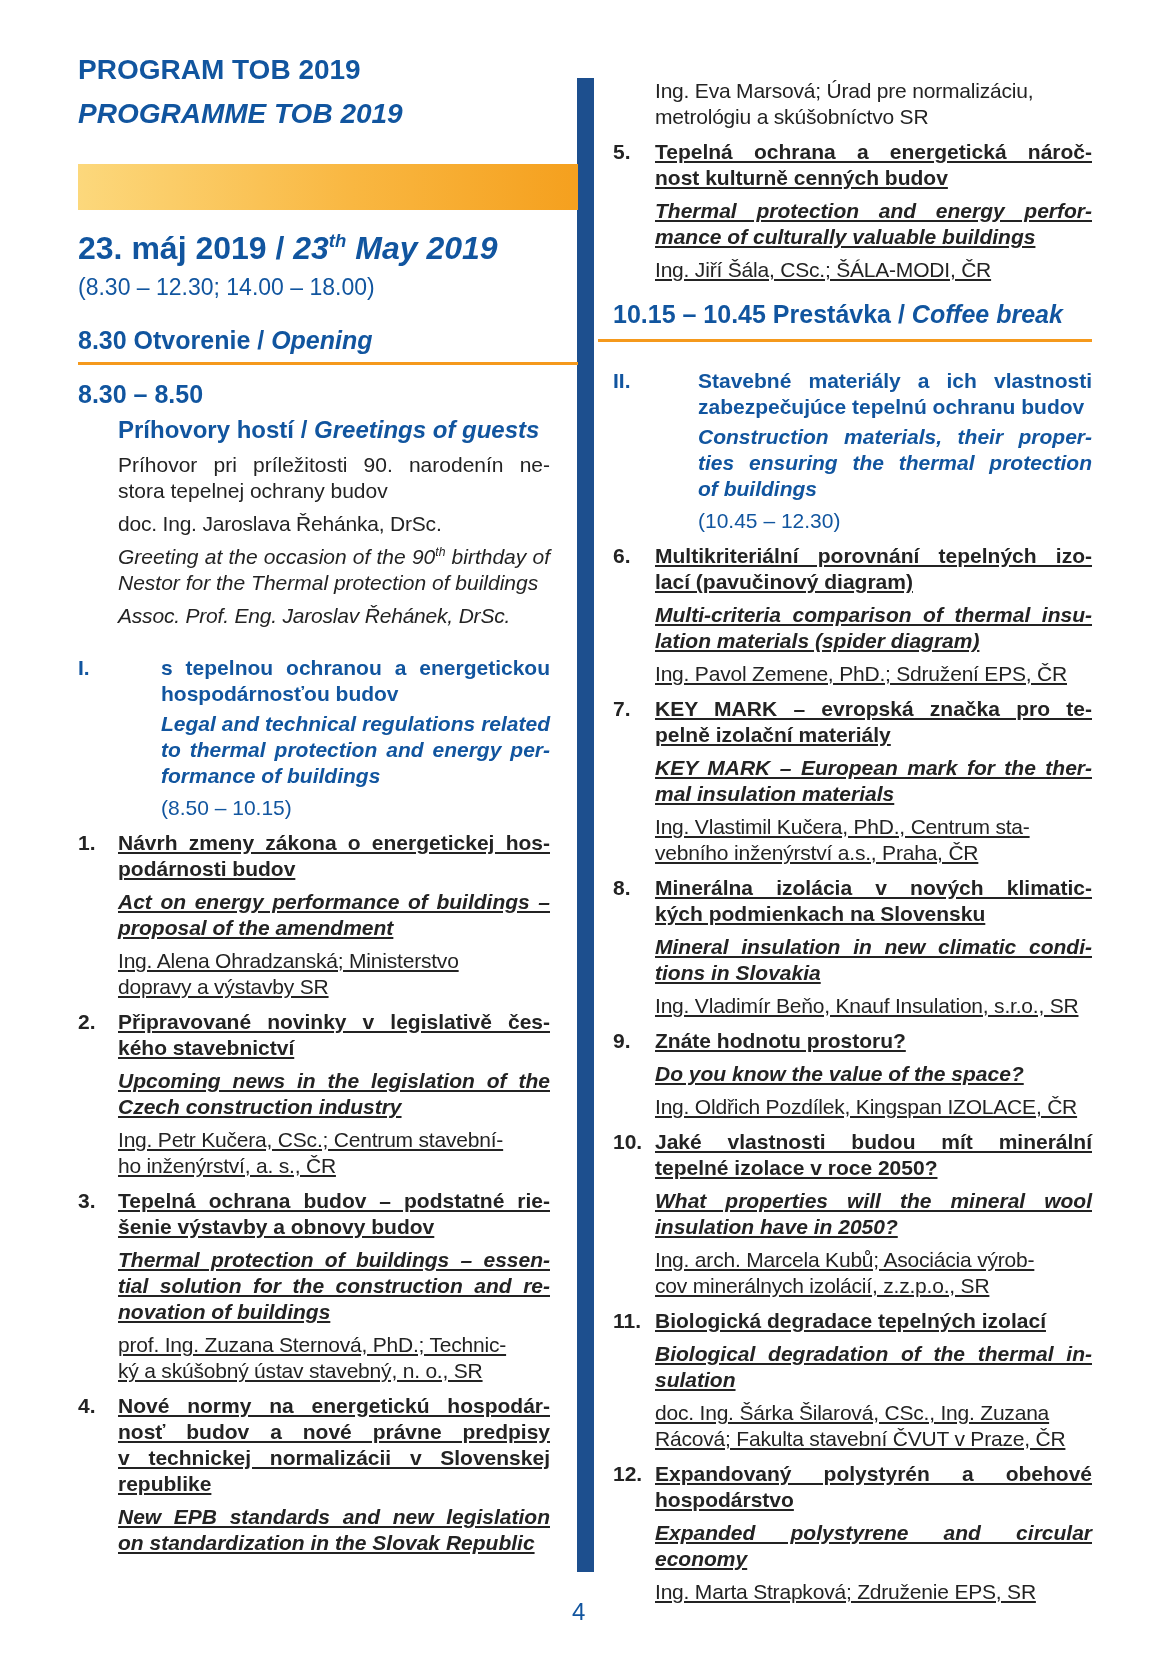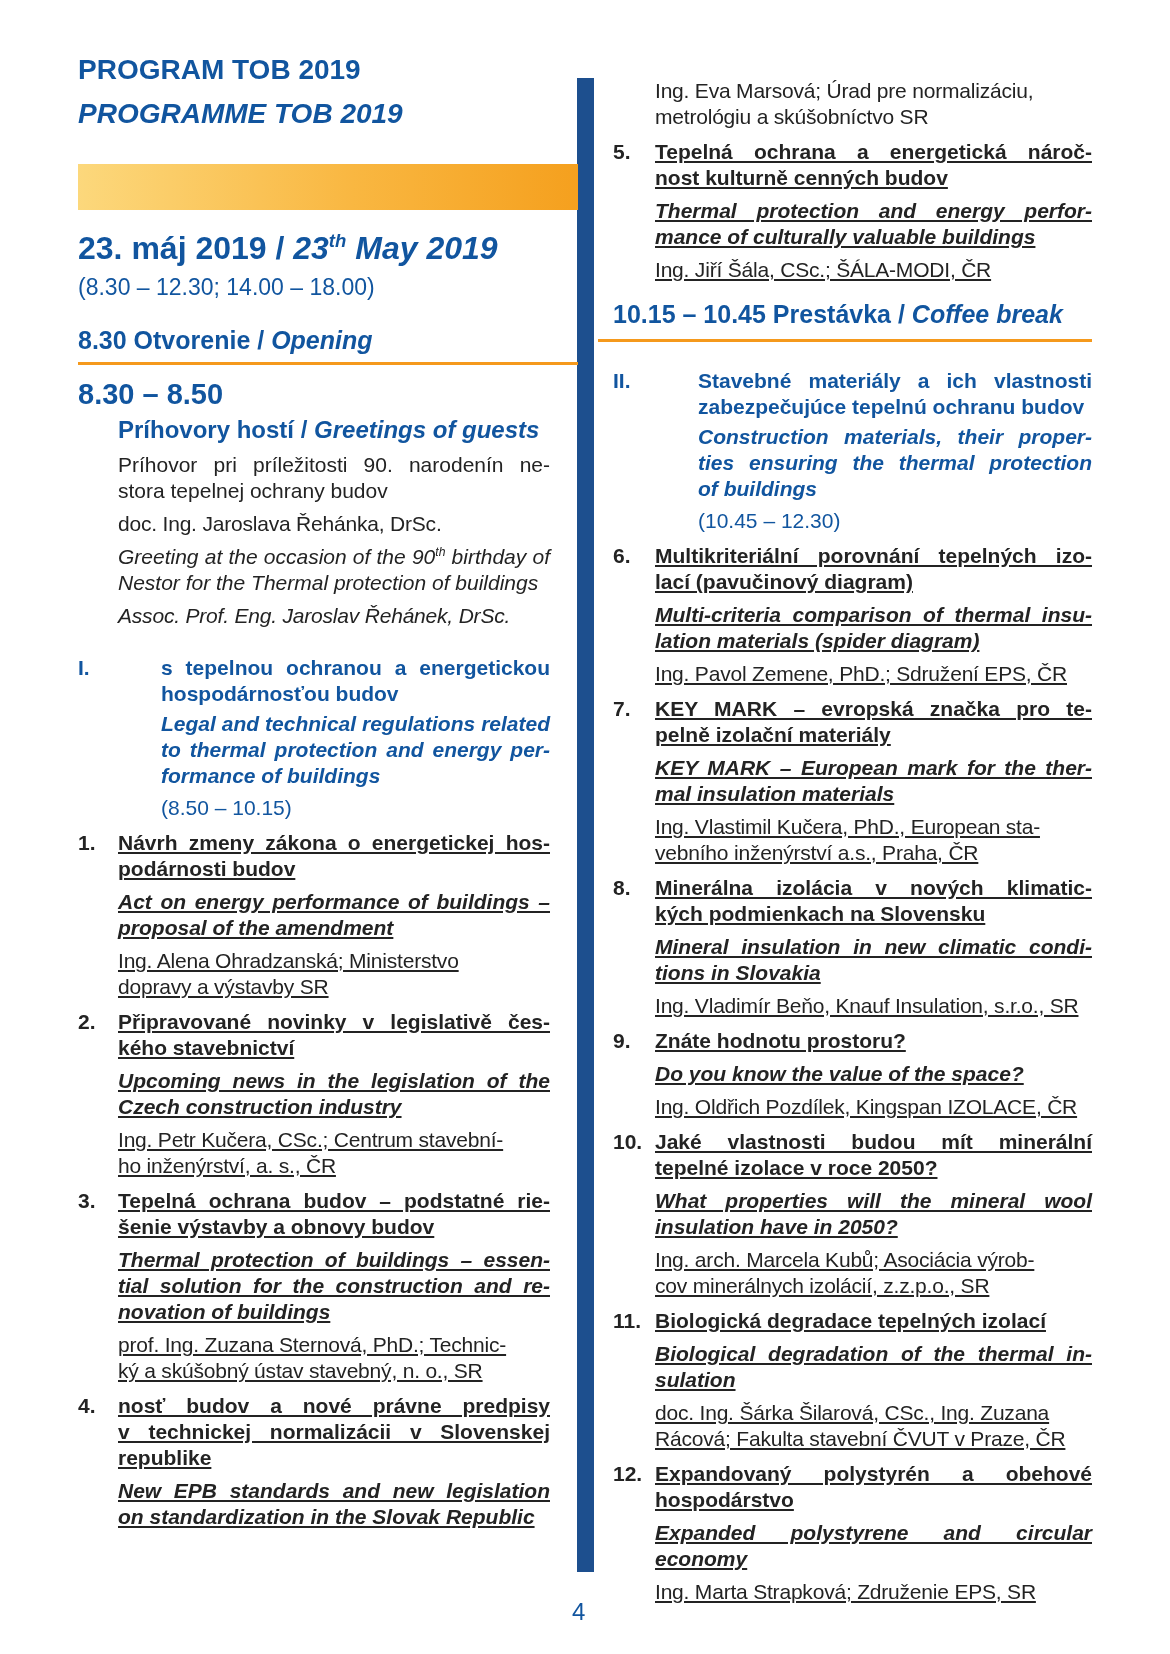--- a/index.html
+++ b/index.html
@@ -27,21 +27,21 @@
   .t1{font-size:28px;line-height:36px;font-weight:bold;color:var(--blue);}
   .t2{margin-top:8px;font-size:28px;line-height:36px;font-weight:bold;font-style:italic;color:var(--blue);}
   .obar{margin-top:32px;width:500px;height:46px;
         background:linear-gradient(90deg,#fcd87c 0%,#f9b741 55%,#f5a01e 100%);}
   .date{margin-top:18px;font-size:32px;line-height:40px;font-weight:bold;color:var(--blue);white-space:nowrap;}
   .it{font-style:italic;}
   .times{margin-top:4px;font-size:23px;line-height:30px;color:var(--blue);white-space:nowrap;}
   .opening{margin-top:22px;font-size:25px;line-height:32px;font-weight:bold;color:var(--blue);white-space:nowrap;}
   .hrule{margin-top:6px;width:500px;height:3px;background:var(--orange);}
   .hrule.right{margin-top:10px;margin-left:-15px;width:494px;}
-  .trange{margin-top:14px;font-size:29px;line-height:30px;font-weight:bold;color:var(--blue);white-space:nowrap;}
+  .trange{margin-top:14px;font-size:25px;line-height:30px;font-weight:bold;color:var(--blue);white-space:nowrap;}
 
   .opening-block{margin-top:6px;margin-left:40px;}
   .ob-title{font-size:24px;line-height:30px;font-weight:bold;color:var(--blue);white-space:nowrap;}
 
   .par{margin-top:7px;}
   .par:first-child{margin-top:0;}
   .par.sk{font-weight:bold;}
   .par.en{font-weight:bold;font-style:italic;}
   .par.it{font-style:italic;}
   .par.spk{letter-spacing:-0.2px;}
@@ -177,20 +177,21 @@
             <div class="ln">prof. Ing. Zuzana Sternová, PhD.; Technic-</div>
             <div class="ln">ký a skúšobný ústav stavebný, n. o., SR</div>
           </div>
         </div>
   </div>
 
   <div class="item">
     <div class="num">4.</div>
     <div class="ibody">
           <div class="par sk">
+            <div class="ln j">Nové normy na energetickú hospodár-</div>
             <div class="ln j">nosť budov a nové právne predpisy</div>
             <div class="ln j">v technickej normalizácii v Slovenskej</div>
             <div class="ln">republike</div>
           </div>
           <div class="par en">
             <div class="ln j">New EPB standards and new legislation</div>
             <div class="ln">on standardization in the Slovak Republic</div>
           </div>
         </div>
   </div>
@@ -266,21 +267,21 @@
     <div class="ibody">
           <div class="par sk">
             <div class="ln j">KEY MARK – evropská značka pro te-</div>
             <div class="ln">pelně izolační materiály</div>
           </div>
           <div class="par en">
             <div class="ln j">KEY MARK – European mark for the ther-</div>
             <div class="ln">mal insulation materials</div>
           </div>
           <div class="par spk">
-            <div class="ln">Ing. Vlastimil Kučera, PhD., European sta-</div>
+            <div class="ln">Ing. Vlastimil Kučera, PhD., Centrum sta-</div>
             <div class="ln">vebního inženýrství a.s., Praha, ČR</div>
           </div>
         </div>
   </div>
 
   <div class="item">
     <div class="num">8.</div>
     <div class="ibody">
           <div class="par sk">
             <div class="ln j">Minerálna izolácia v nových klimatic-</div>

